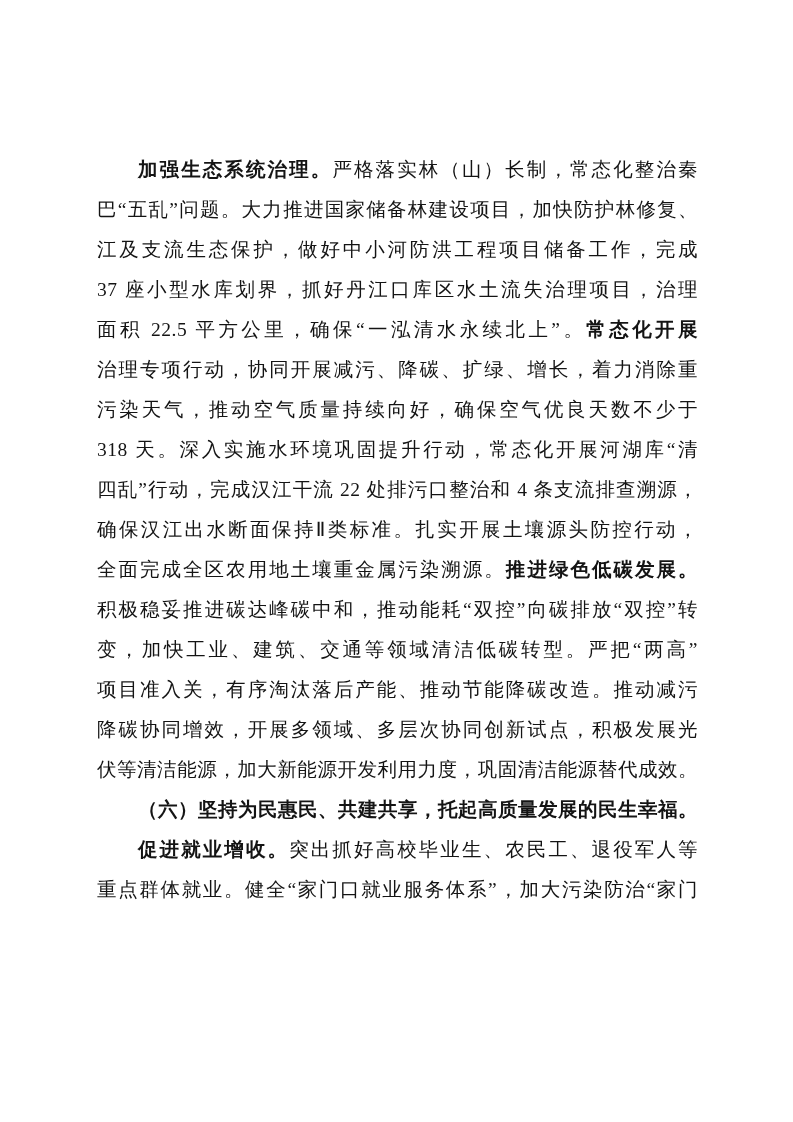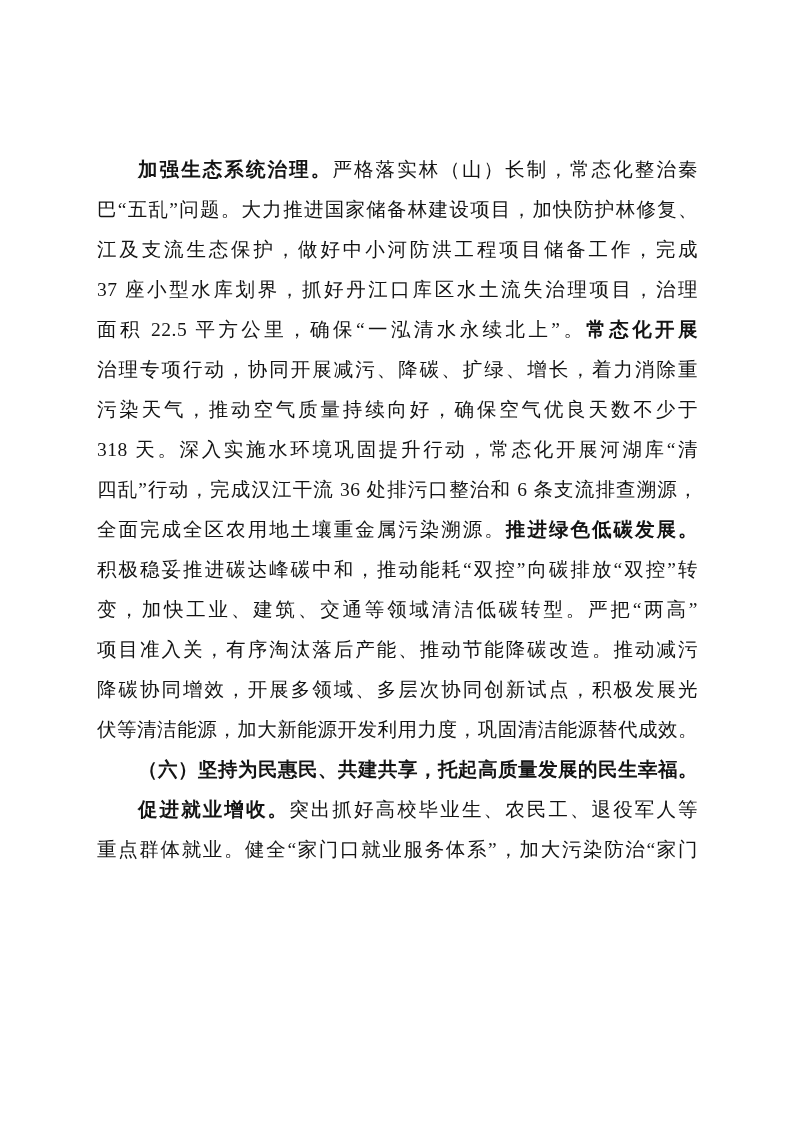--- a/index.html
+++ b/index.html
@@ -55,21 +55,22 @@
 <div class="page">
   <div class="text-block" id="body-container">
       <div class="line indent"><span class="bold">加强生态系统治理。</span><span>严格落实林（山）长制，常态化整治秦</span></div>
       <div class="line"><span>巴“五乱”问题。大力推进国家储备林建设项目，加快防护林修复、</span></div>
       <div class="line"><span>江及支流生态保护，做好中小河防洪工程项目储备工作，完成</span></div>
       <div class="line"><span>37 座小型水库划界，抓好丹江口库区水土流失治理项目，治理</span></div>
       <div class="line"><span>面积 22.5 平方公里，确保“一泓清水永续北上”。</span><span class="bold">常态化开展</span></div>
       <div class="line"><span>治理专项行动，协同开展减污、降碳、扩绿、增长，着力消除重</span></div>
       <div class="line"><span>污染天气，推动空气质量持续向好，确保空气优良天数不少于</span></div>
       <div class="line"><span>318 天。深入实施水环境巩固提升行动，常态化开展河湖库“清</span></div>
-      <div class="line"><span>四乱”行动，完成汉江干流 36 处排污口整治和 6 条支流排查溯源，</span></div>
+      <div class="line"><span>四乱”行动，完成汉江干流 22 处排污口整治和 4 条支流排查溯源，</span></div>
+      <div class="line"><span>确保汉江出水断面保持Ⅱ类标准。扎实开展土壤源头防控行动，</span></div>
       <div class="line"><span>全面完成全区农用地土壤重金属污染溯源。</span><span class="bold">推进绿色低碳发展。</span></div>
       <div class="line"><span>积极稳妥推进碳达峰碳中和，推动能耗“双控”向碳排放“双控”转</span></div>
       <div class="line"><span>变，加快工业、建筑、交通等领域清洁低碳转型。严把“两高”</span></div>
       <div class="line"><span>项目准入关，有序淘汰落后产能、推动节能降碳改造。推动减污</span></div>
       <div class="line"><span>降碳协同增效，开展多领域、多层次协同创新试点，积极发展光</span></div>
       <div class="line"><span>伏等清洁能源，加大新能源开发利用力度，巩固清洁能源替代成效。</span></div>
       <div class="line indent"><span class="bold">（六）坚持为民惠民、共建共享，托起高质量发展的民生幸福。</span></div>
       <div class="line indent"><span class="bold">促进就业增收。</span><span>突出抓好高校毕业生、农民工、退役军人等</span></div>
       <div class="line"><span>重点群体就业。健全“家门口就业服务体系”，加大污染防治“家门</span></div>
     </div>

